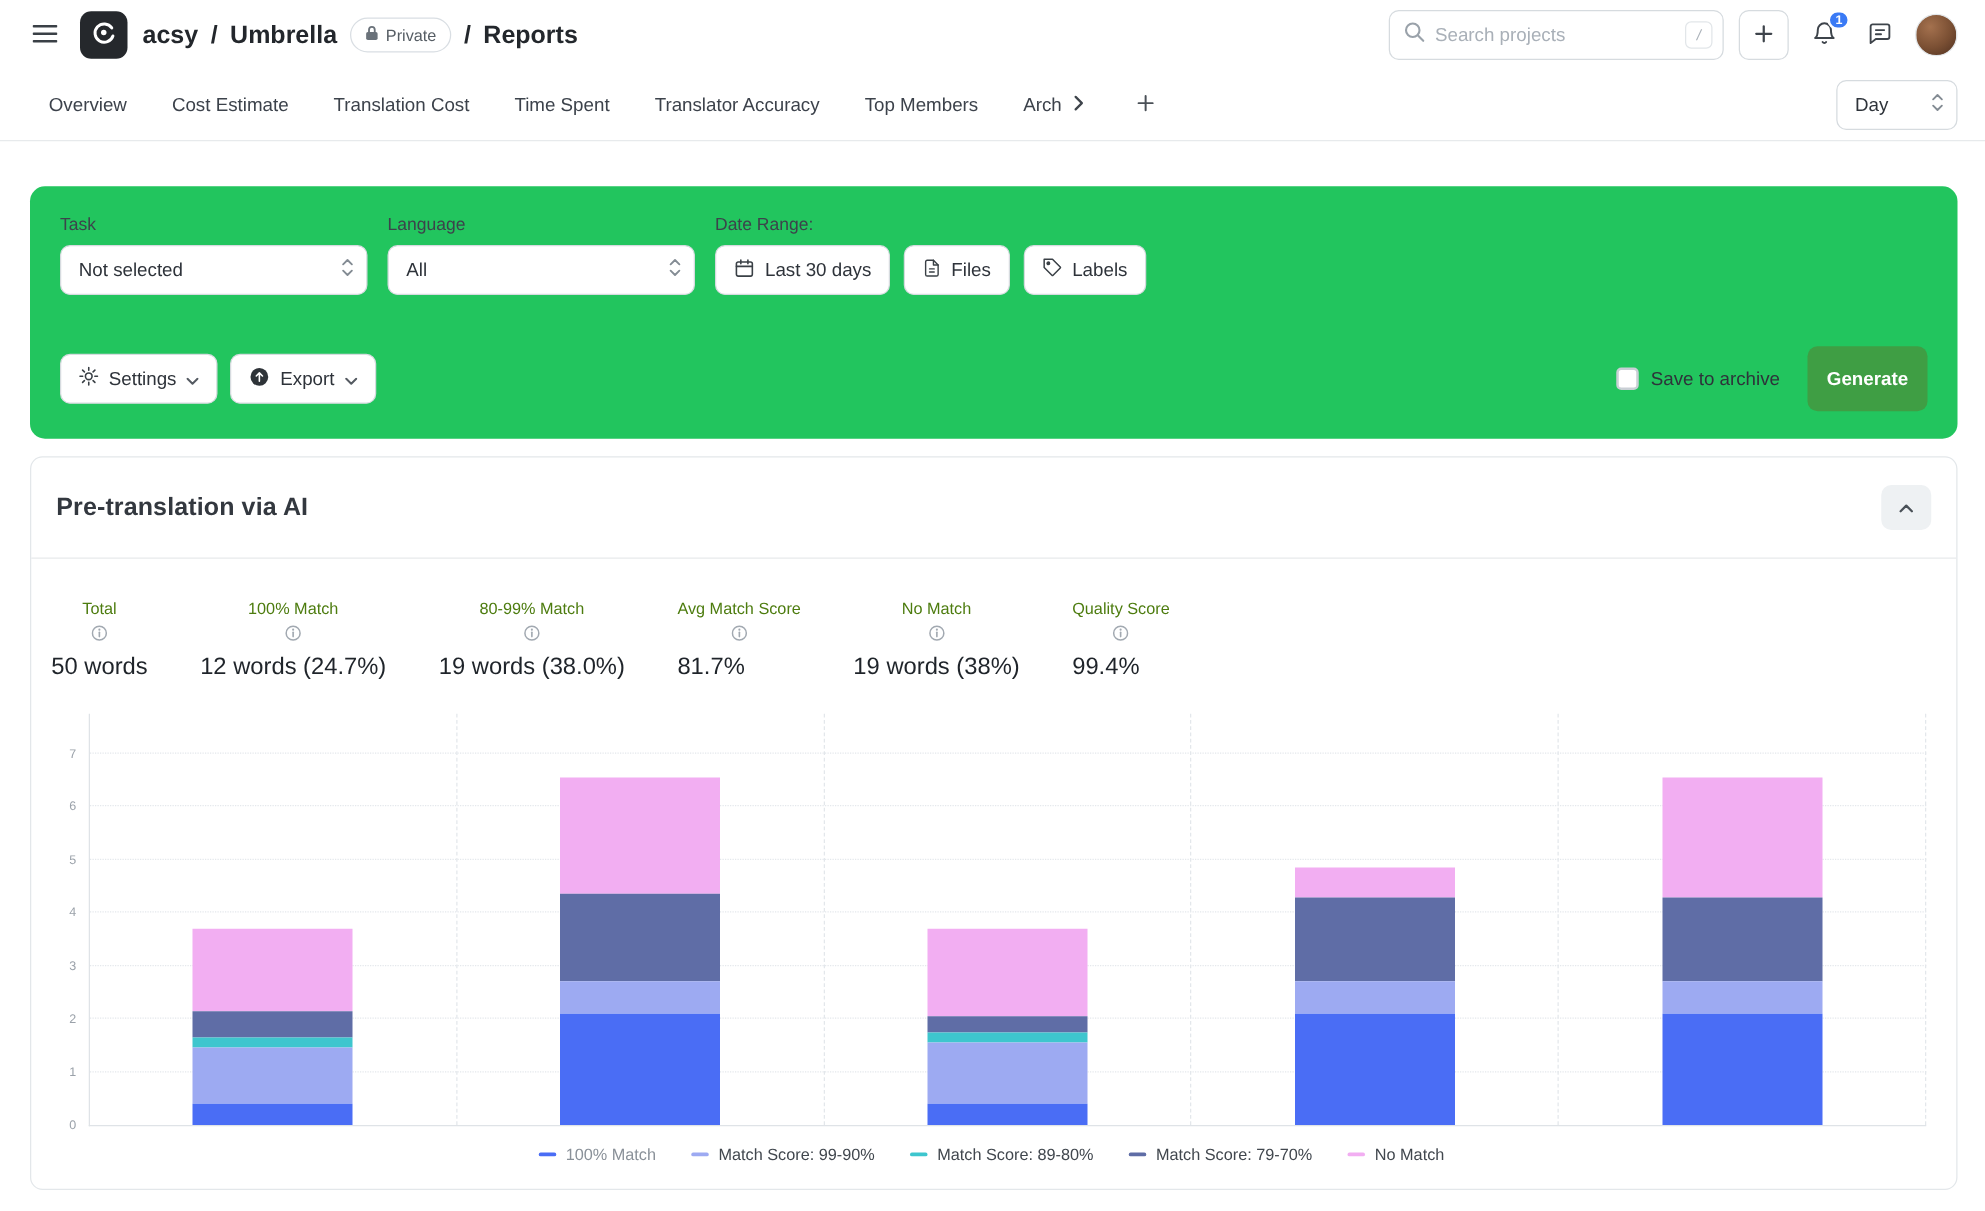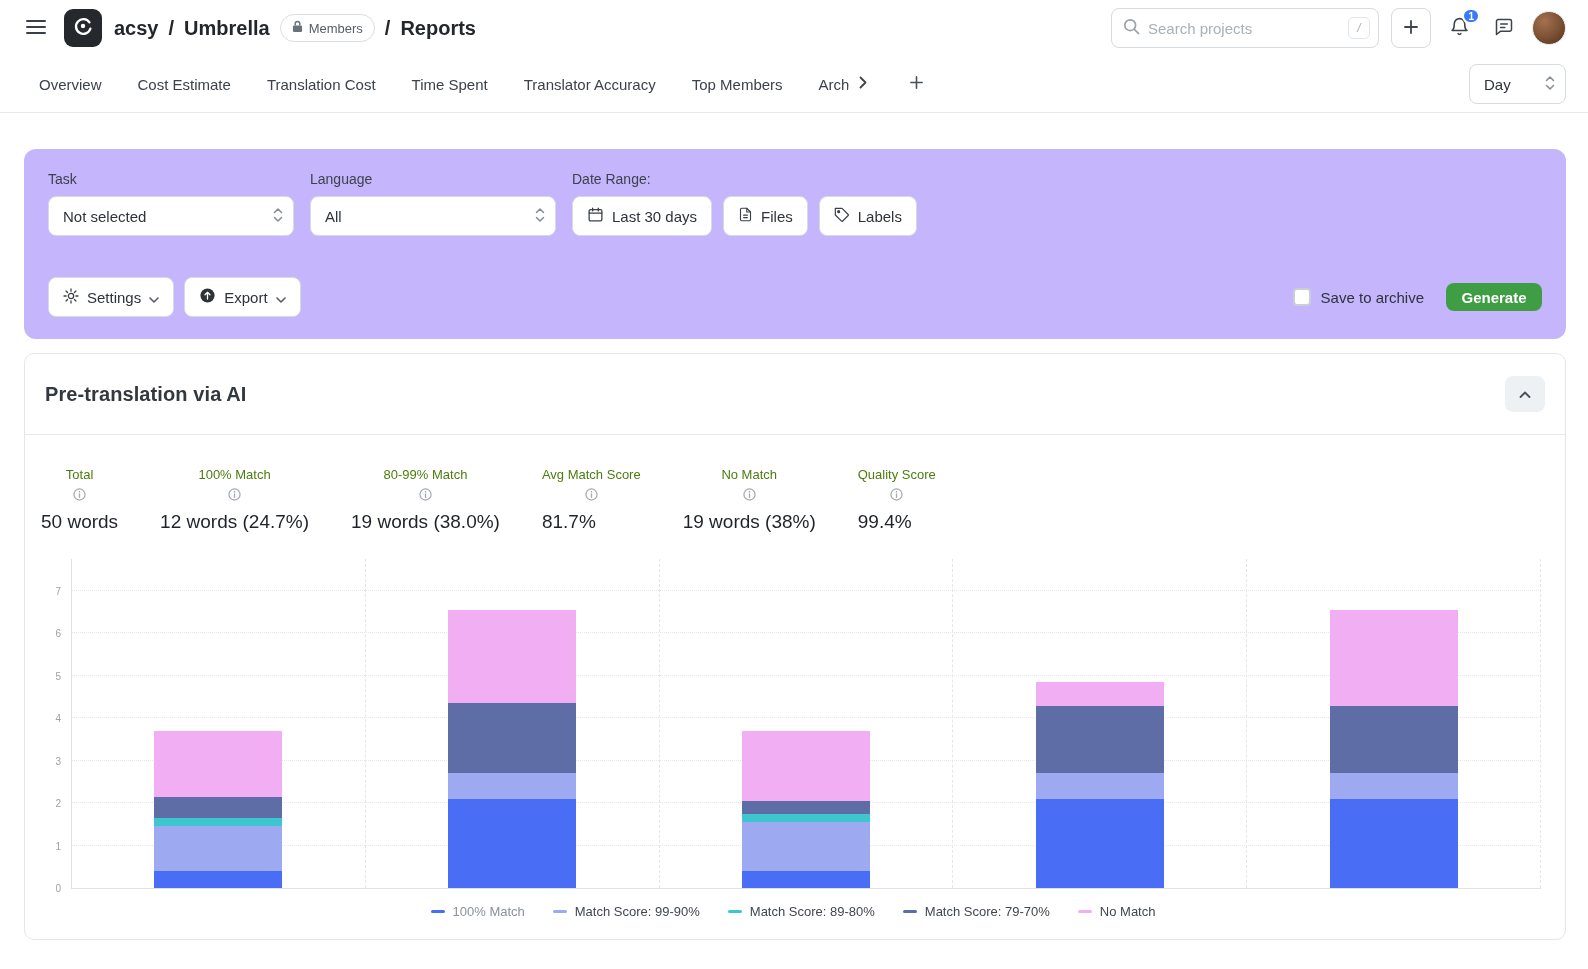--- a/index.html
+++ b/index.html
@@ -34,31 +34,31 @@
   .tab { border:none; background:none; font-size:15px; color:#3c424b; padding:10px 15px; border-radius:20px;
     cursor:pointer; white-space:nowrap; font-family:inherit; }
   .tab.active { background:#e2f3e2; color:#3da045; }
   .tab-clip { max-width:47px; overflow:hidden; padding-right:0; flex:0 0 auto; }
   .select { display:flex; align-items:center; justify-content:space-between; gap:8px; border:1px solid #d6dbdf;
     border-radius:8px; height:40px; padding:0 10px 0 14px; font-size:15px; color:#2e333a; background:#fff; cursor:pointer; white-space:nowrap; }
   .select-words { width:176px; margin-left:18px; }
   .select-day { width:97px; margin-left:14px; }
 
   
-  .filter-panel { margin:36px 22px 0 24px; background:#c4b5fd; border-radius:12px; padding:22px 24px 22px 24px; }
+  .filter-panel { margin:36px 22px 0 24px; background:#22c55e; border-radius:12px; padding:22px 24px 22px 24px; }
   .filter-row { display:flex; gap:16px; align-items:flex-start; }
   .filter-group label { display:block; font-size:14px; color:#3c434b; margin-bottom:9px; }
   .select.wide { width:246px; }
   .btn-row { display:flex; gap:11px; }
   .btn { display:flex; align-items:center; gap:8px; height:40px; padding:0 14px; border:1px solid #d6dbdf;
     border-radius:8px; background:#fff; font-size:15px; color:#2e333a; font-family:inherit; cursor:pointer; white-space:nowrap; }
   .actions-row { display:flex; align-items:center; gap:10px; margin-top:41px; }
   .checkbox-row { display:flex; align-items:center; gap:10px; font-size:15px; color:#2e333a; cursor:pointer; margin-right:12px; }
   .checkbox { width:18px; height:18px; border:2px solid #c9cfd5; border-radius:4px; background:#fff; display:inline-block; }
-  .generate { width:96px; height:28px; background:#3f9e44; color:#fff; border:none; border-radius:8px;
+  .generate { width:96px; height:52px; background:#3f9e44; color:#fff; border:none; border-radius:8px;
     font-size:15px; font-weight:bold; font-family:inherit; cursor:pointer; }
 
   
   .report-card { margin:14px 22px 0 24px; border:1px solid #e3e7ea; border-radius:10px; background:#fff; }
   .report-head { display:flex; align-items:center; justify-content:space-between; padding:22px 20px; border-bottom:1px solid #e7eaec; }
   .report-title { font-size:20px; font-weight:bold; color:#33383f; letter-spacing:.1px; }
   .collapse-btn { width:40px; height:36px; border:none; border-radius:8px; background:#eef1f3; color:#4a5158;
     display:flex; align-items:center; justify-content:center; cursor:pointer; }
   .report-body { padding:14px 20px 20px 16px; }
   .section-title { font-size:17px; font-weight:bold; color:#23272d; }
@@ -105,21 +105,21 @@
     <span>acsy</span>
     <span class="crumb-sep">/</span>
     <span>Umbrella</span>
     <span class="badge-private">
       <span>
         <svg width="11" height="13" viewBox="0 0 12 14">
             <rect x="1" y="6" width="10" height="7" rx="1.5" fill="#6a727a"></rect>
             <path d="M3.5 6V4a2.5 2.5 0 0 1 5 0v2" stroke="#6a727a" stroke-width="1.6" fill="none"></path>
           </svg>
       </span>
-      <span>Members</span>
+      <span>Private</span>
     </span>
     <span class="crumb-sep">/</span>
     <span>Reports</span>
   </div>
   <div class="spacer"></div>
   <div class="search-box">
     <span>
       <svg width="17" height="17" viewBox="0 0 17 17" fill="none">
           <circle cx="7.2" cy="7.2" r="5.4" stroke="#9aa2aa" stroke-width="1.7"></circle>
           <path d="m11.6 11.6 4 4" stroke="#9aa2aa" stroke-width="1.7" stroke-linecap="round"></path>

